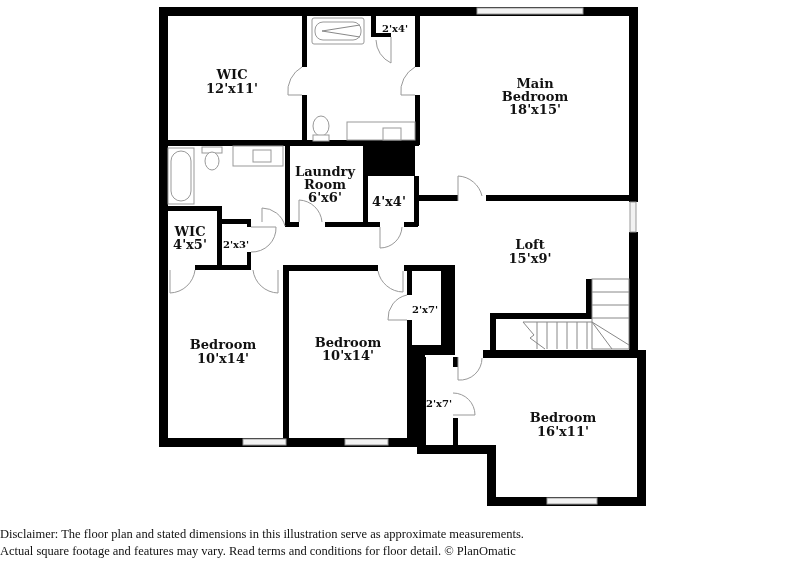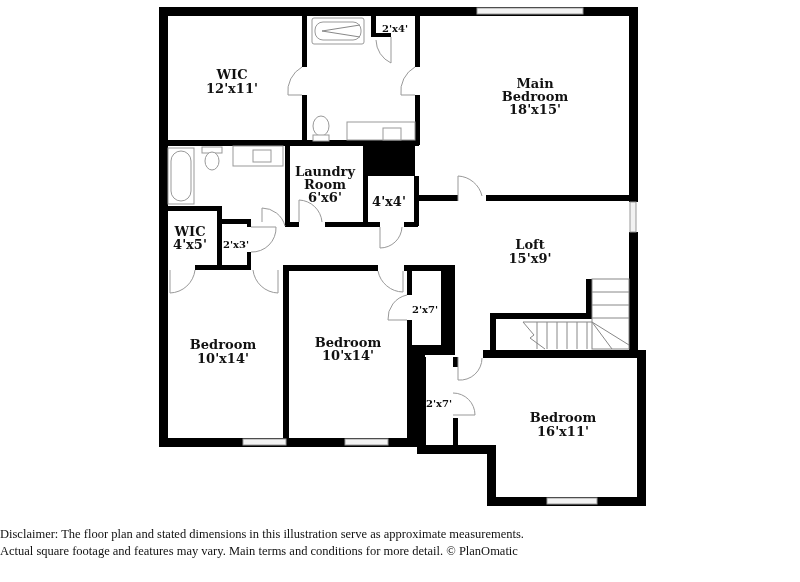--- a/index.html
+++ b/index.html
@@ -195,14 +195,14 @@
     <text class="label lbl-lg" x="348" y="347">Bedroom</text>
     <text class="label lbl-lg" x="348" y="360">10'x14'</text>
 
     <text class="label lbl-lg" x="563" y="422">Bedroom</text>
     <text class="label lbl-lg" x="563" y="436">16'x11'</text>
   </g>
 </svg>
 
 <div class="disclaimer">
   <div>Disclaimer: The floor plan and stated dimensions in this illustration serve as approximate measurements.</div>
-  <div>Actual square footage and features may vary. Main terms and conditions for more detail. © PlanOmatic</div>
+  <div>Actual square footage and features may vary. Read terms and conditions for floor detail. © PlanOmatic</div>
 </div>
 
 </body></html>

